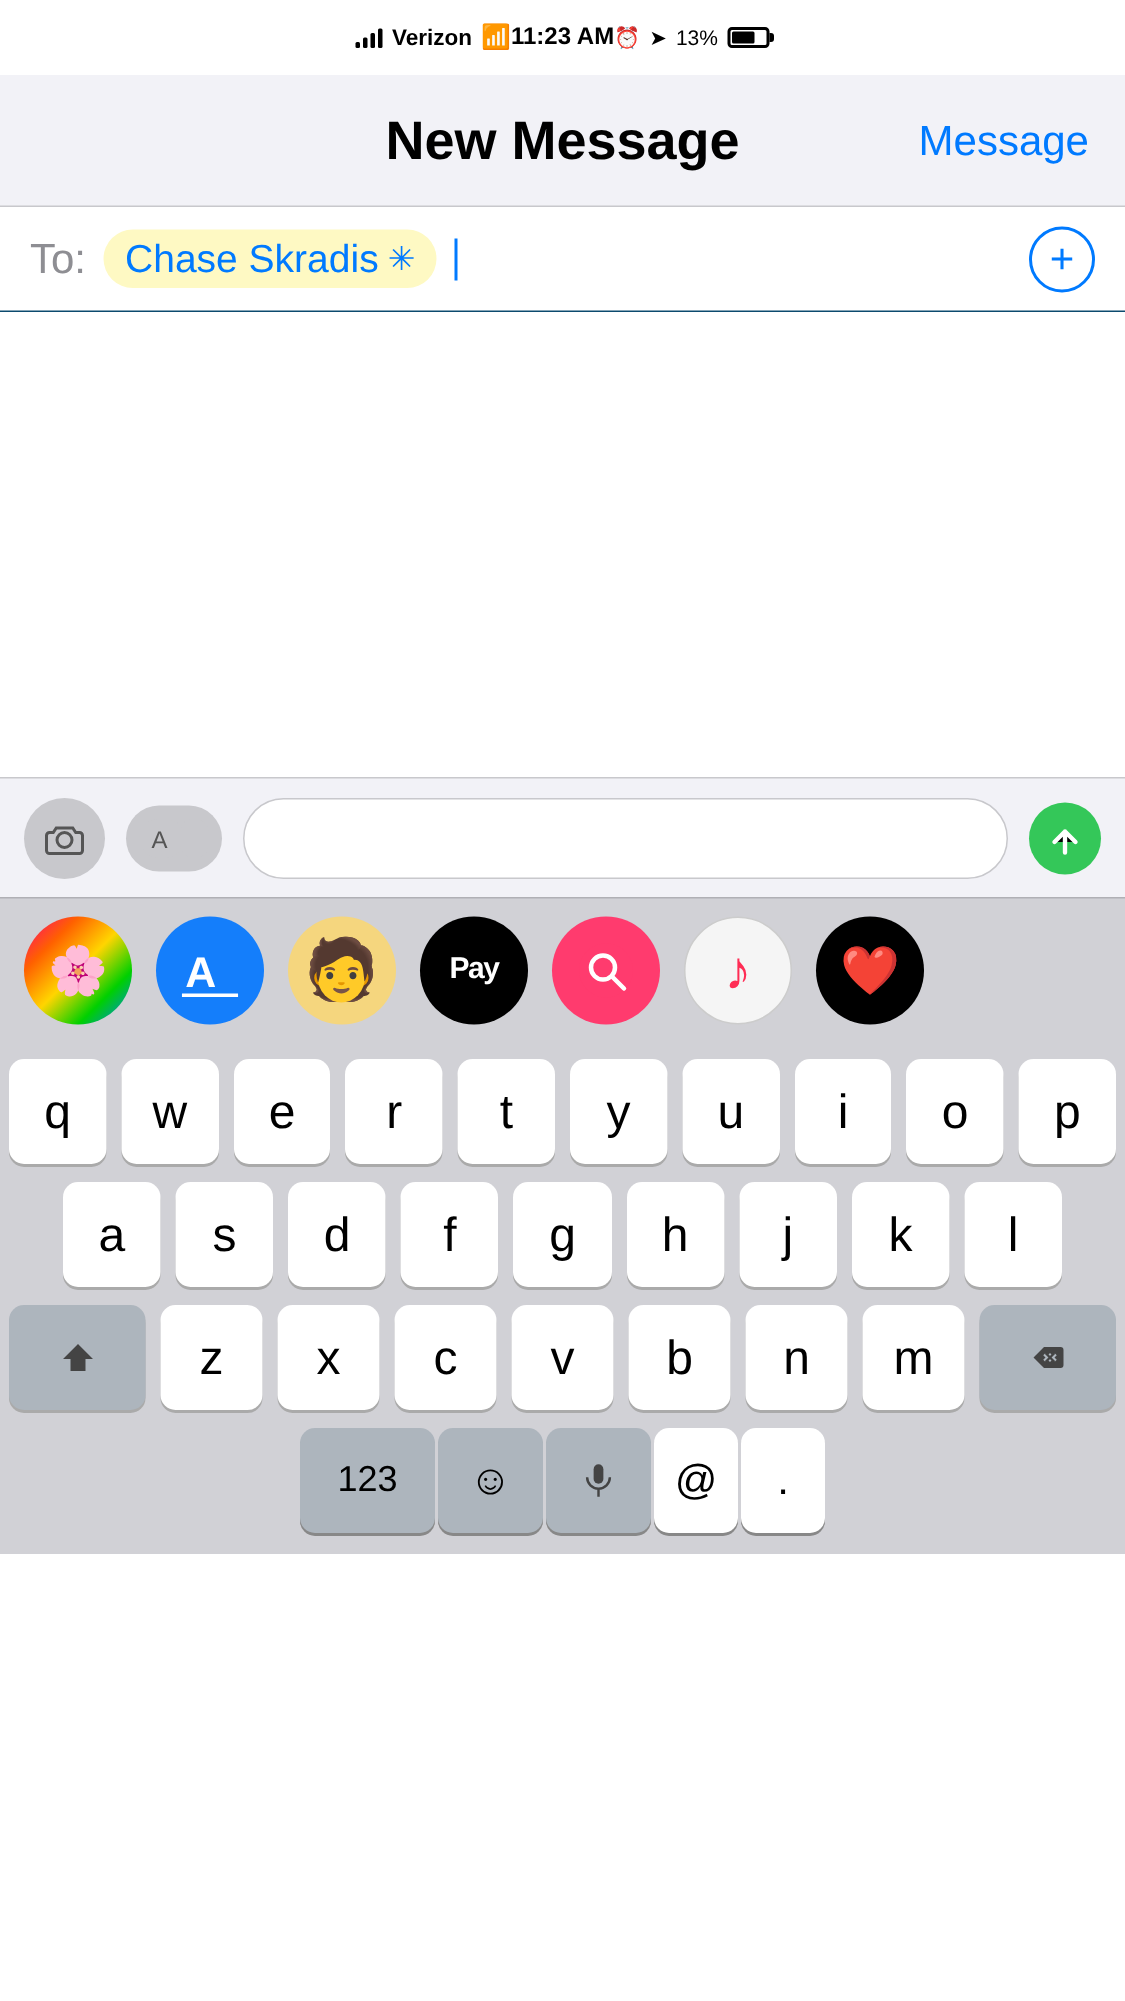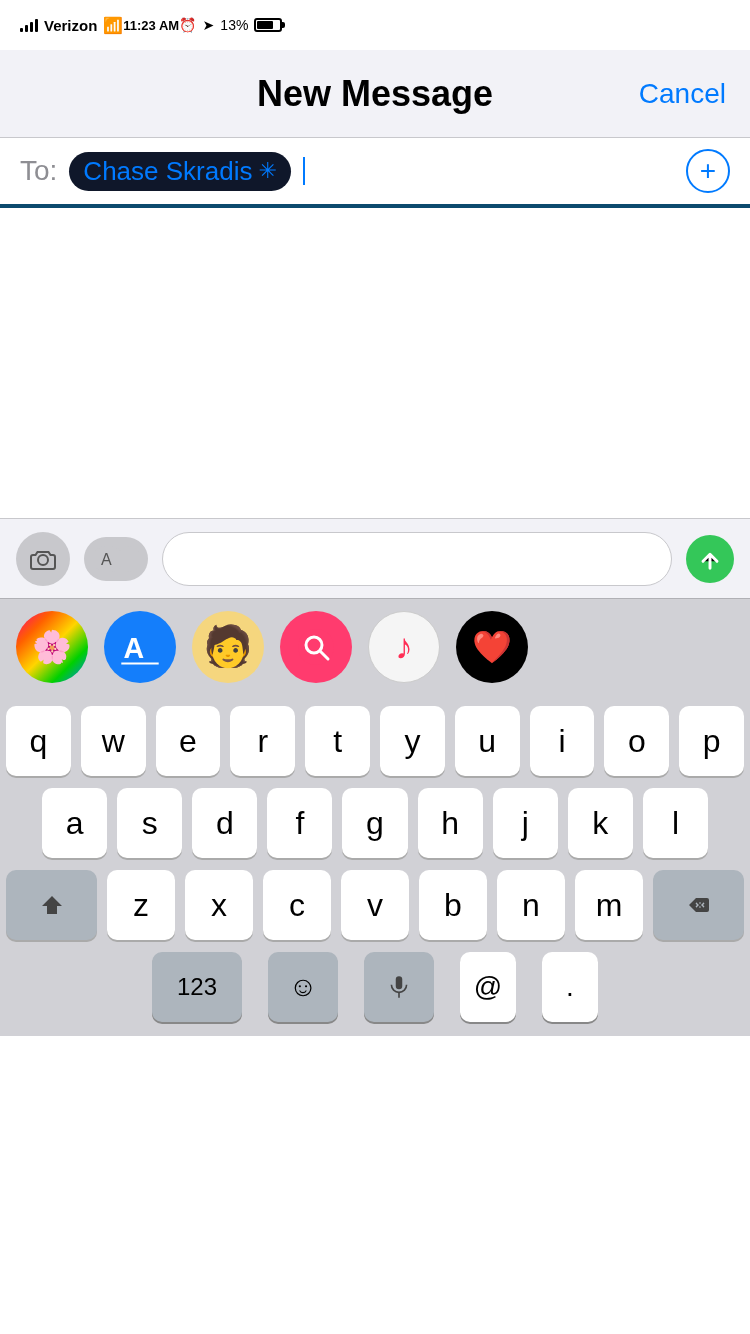--- a/index.html
+++ b/index.html
@@ -13,21 +13,21 @@
       position: relative;
     }
 
     
     .status-bar {
       width: 750px;
       height: 50px;
       background: #fff;
       display: flex;
       align-items: center;
-      justify-content: flex-start;
+      justify-content: center;
       padding: 0 20px;
     }
     .status-left {
       display: flex;
       align-items: center;
       gap: 6px;
       font-size: 15px;
       font-weight: 600;
     }
     .signal-bars {
@@ -35,21 +35,21 @@
       align-items: flex-end;
       gap: 2px;
       height: 14px;
     }
     .signal-bar {
       width: 3px;
       background: #000;
       border-radius: 1px;
     }
     .wifi-icon { font-size: 16px; }
-    .status-center { font-size: 13px; font-weight: 600; }
+    .status-center { font-size: 16px; font-weight: 600; }
     .status-right {
       display: flex;
       align-items: center;
       gap: 6px;
       font-size: 14px;
     }
     .battery-container {
       display: flex;
       align-items: center;
       gap: 2px;
@@ -109,33 +109,33 @@
       border: none;
       cursor: pointer;
       margin-left: auto;
     }
 
     
     .to-field {
       width: 750px;
       height: 70px;
       background: #fff;
-      border-bottom: 4px solid #0c4a6e;
+      border-bottom: 1px solid #0c4a6e;
       display: flex;
       align-items: center;
       padding: 0 20px;
       gap: 12px;
     }
     .to-label {
       font-size: 28px;
       color: #8e8e93;
       font-weight: 400;
     }
     .recipient-chip {
-      background: #0f172a;
+      background: #fef9c3;
       border-radius: 20px;
       padding: 4px 14px;
       display: flex;
       align-items: center;
       gap: 6px;
     }
     .recipient-name {
       font-size: 26px;
       color: #007aff;
     }
@@ -306,21 +306,21 @@
       color: #000;
     }
     .key-wide {
       min-width: 90px;
       max-width: 110px;
       font-size: 24px;
     }
     .keyboard-bottom-row {
       display: flex;
       justify-content: center;
-      gap: 26px;
+      gap: 2px;
       padding-bottom: 8px;
     }
     .key-bottom {
       height: 70px;
       background: #adb5bd;
       border-radius: 10px;
       display: flex;
       align-items: center;
       justify-content: center;
       font-size: 24px;
@@ -354,21 +354,21 @@
       <div class="battery-icon">
         <div class="battery-fill"></div>
       </div>
     </div>
   </div>
 </div>
 
 <div class="nav-bar">
   <div style="flex:1"></div>
   <div class="nav-title">New Message</div>
-  <button class="nav-cancel">Cancel</button>
+  <button class="nav-cancel">Message</button>
 </div>
 
 <div class="to-field">
   <span class="to-label">To:</span>
   <div class="recipient-chip">
     <span class="recipient-name">Chase Skradis</span>
     <span class="recipient-spinner">✳</span>
   </div>
   <span class="cursor-blink"></span>
   <button class="add-recipient-btn">
@@ -412,20 +412,23 @@
     <svg viewBox="0 0 40 40" width="44" height="44">
       <text x="5" y="30" font-size="26" fill="white" font-family="Arial" font-weight="bold">A</text>
       <line x1="3" y1="35" x2="37" y2="35" stroke="white" stroke-width="2"></line>
     </svg>
   </div>
 
   <div class="app-strip-icon" style="background:#f5d67e; font-size:40px;">
     🧑
   </div>
 
+  <div class="app-strip-icon app-pay">
+    <span style="color:#fff; font-size:20px; font-weight:600; letter-spacing:-1px;">Pay</span>
+  </div>
 
   <div class="app-strip-icon app-search">
     <svg viewBox="0 0 40 40" width="40" height="40">
       <circle cx="20" cy="20" r="18" fill="#ff3b6e"></circle>
       <circle cx="18" cy="18" r="8" stroke="white" stroke-width="3" fill="none"></circle>
       <line x1="24" y1="24" x2="32" y2="32" stroke="white" stroke-width="3" stroke-linecap="round"></line>
     </svg>
   </div>
 
   <div class="app-strip-icon app-music">

